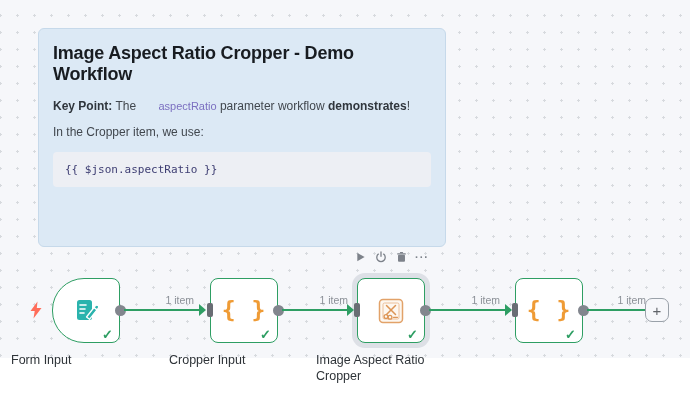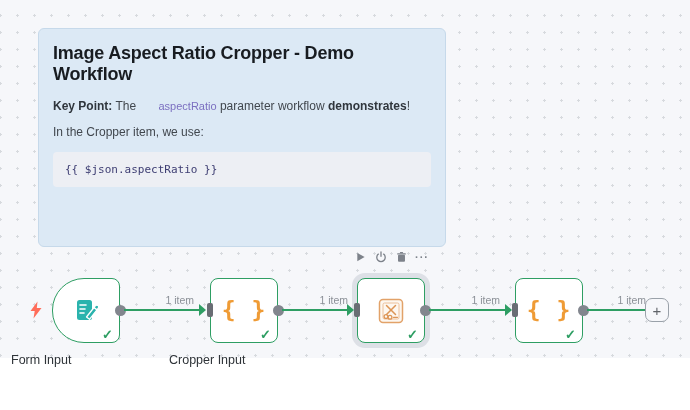--- a/index.html
+++ b/index.html
@@ -205,14 +205,15 @@
 
   <div class="conn" style="left:587px; width:58px;"></div>
   <span class="item-label" style="left:586px;">1 item</span>
 
   <div class="add-btn">
     <span>+</span>
   </div>
 
   <div class="node-label" style="left:11px;  top:352px;">Form Input</div>
   <div class="node-label" style="left:169px; top:352px;">Cropper Input</div>
+  <div class="node-label" style="left:316px; top:352px;">Image Aspect Ratio Cropper</div>
 
 </div>
 
 </body></html>

